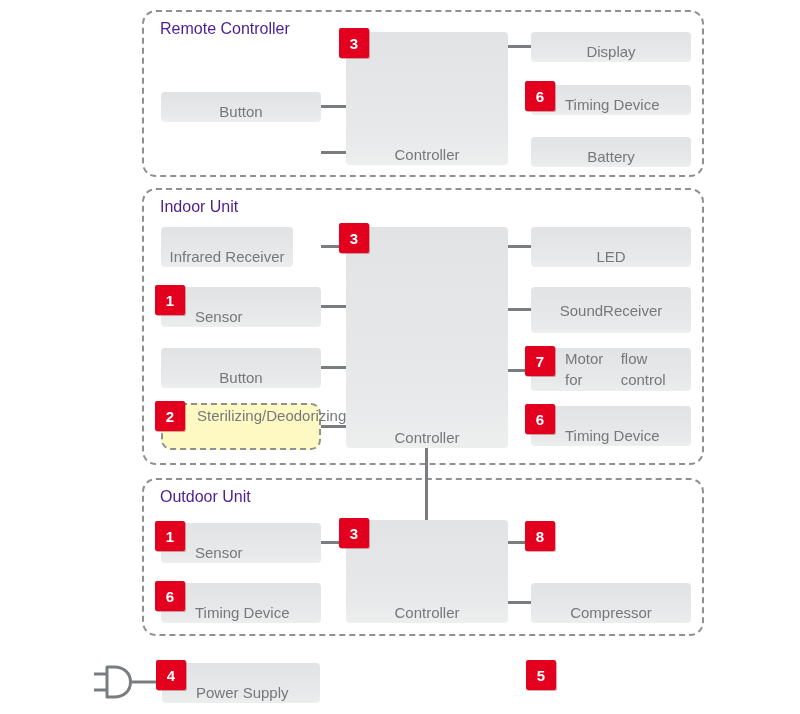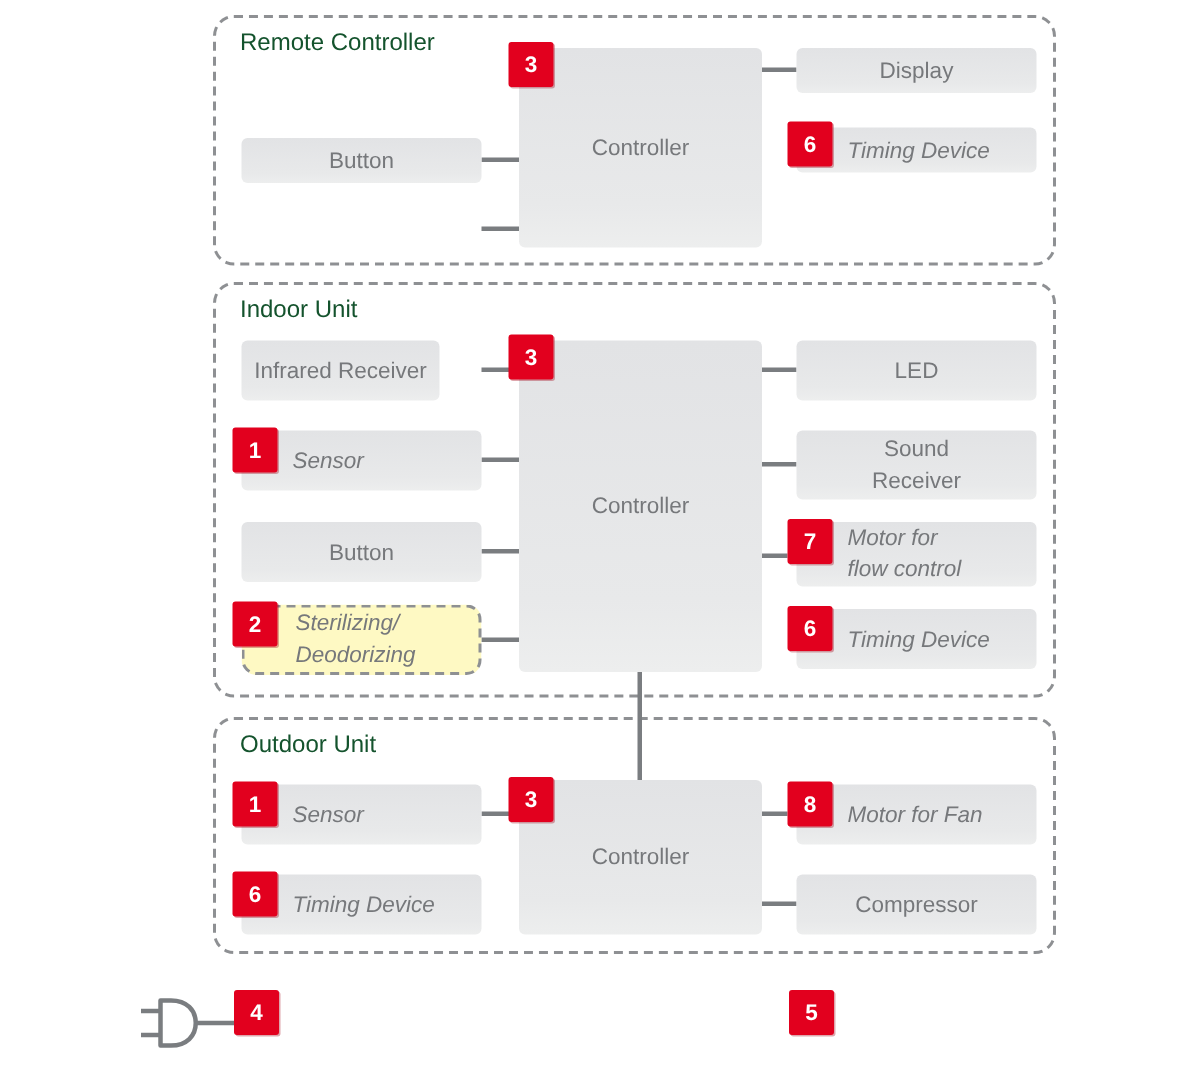--- a/index.html
+++ b/index.html
@@ -16,44 +16,43 @@
     position: absolute;
     border: 2px dashed #8e9093;
     border-radius: 14px;
     box-sizing: border-box;
   }
   .unit-label {
     position: absolute;
     left: 16px;
     top: 8px;
     font-size: 16px;
-    color: #14532d;
+    color: #4c1d95;
     white-space: nowrap;
   }
   .box {
     position: absolute;
     background: linear-gradient(180deg, #e2e3e5 0%, #e8e9ea 78%, #edeeee 100%);
     border-radius: 4px;
     box-sizing: border-box;
     display: flex;
-    align-items: center;
+    align-items: flex-end;
     justify-content: center;
     font-size: 15px;
     color: #76787b;
     line-height: 21px;
     text-align: center;
   }
   .box.left {
     justify-content: flex-start;
     padding-left: 34px;
     text-align: left;
-    font-style: italic;
   }
   .box.two {
-    flex-direction: column;
+    flex-direction: row;
     align-items: center;
   }
   .box.two.left {
     align-items: flex-start;
   }
   .box.dashed-node {
     background: #fef9c3;
     border: 2px dashed #8e9093;
     border-radius: 10px;
   }
@@ -123,20 +122,23 @@
     <span>Button</span>
   </div>
 
   <div class="box" style="left:531px; top:32px; width:160px; height:30px">
     <span>Display</span>
   </div>
   <div class="box left" style="left:531px; top:85px; width:160px; height:30px">
     <span>Timing Device</span>
   </div>
   <div class="badge" style="left:525px; top:81px">6</div>
+  <div class="box" style="left:531px; top:137px; width:160px; height:30px">
+    <span>Battery</span>
+  </div>
 
   <div class="box" style="left:346px; top:227px; width:162px; height:221px">
     <span>Controller</span>
   </div>
   <div class="badge" style="left:339px; top:223px">3</div>
 
   <div class="box" style="left:161px; top:227px; width:132px; height:40px">
     <span>Infrared Receiver</span>
   </div>
   <div class="box left" style="left:161px; top:287px; width:160px; height:40px">
@@ -176,32 +178,32 @@
 
   <div class="box left" style="left:161px; top:523px; width:160px; height:40px">
     <span>Sensor</span>
   </div>
   <div class="badge" style="left:155px; top:521px">1</div>
   <div class="box left" style="left:161px; top:583px; width:160px; height:40px">
     <span>Timing Device</span>
   </div>
   <div class="badge" style="left:155px; top:581px">6</div>
 
-  <div class="box left" style="left:531px; top:523px; width:160px; height:40px">
-    <span>Motor for Fan</span>
-  </div>
   <div class="badge" style="left:525px; top:521px">8</div>
   <div class="box" style="left:531px; top:583px; width:160px; height:40px">
     <span>Compressor</span>
   </div>
 
   <svg class="plug" style="left:92px; top:660px" width="64" height="44" viewBox="0 0 64 44">
     <line x1="2" y1="14" x2="15" y2="14" stroke="#7a7d80" stroke-width="3"></line>
     <line x1="2" y1="30" x2="15" y2="30" stroke="#7a7d80" stroke-width="3"></line>
     <path d="M15 7 L22 7 C32.5 7 38.5 13.5 38.5 22 C38.5 30.5 32.5 37 22 37 L15 37 Z" fill="#ffffff" stroke="#7a7d80" stroke-width="3" stroke-linejoin="round"></path>
     <line x1="38.5" y1="22" x2="64" y2="22" stroke="#7a7d80" stroke-width="3"></line>
   </svg>
 
+  <div class="box left" style="left:162px; top:663px; width:158px; height:40px">
+    <span>Power Supply</span>
+  </div>
   <div class="badge" style="left:156px; top:660px">4</div>
 
   <div class="badge" style="left:526px; top:660px">5</div>
 
 </div>
 
 </body></html>

